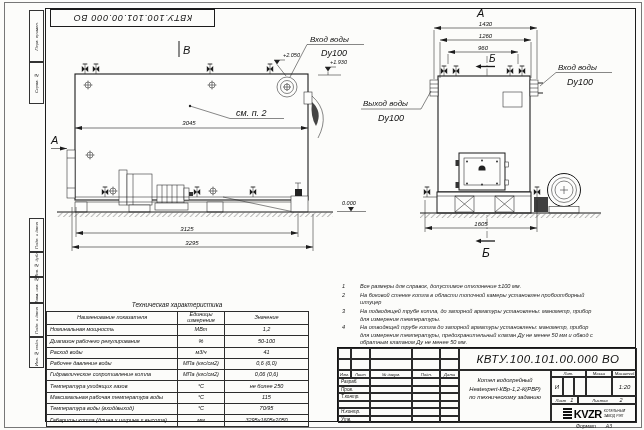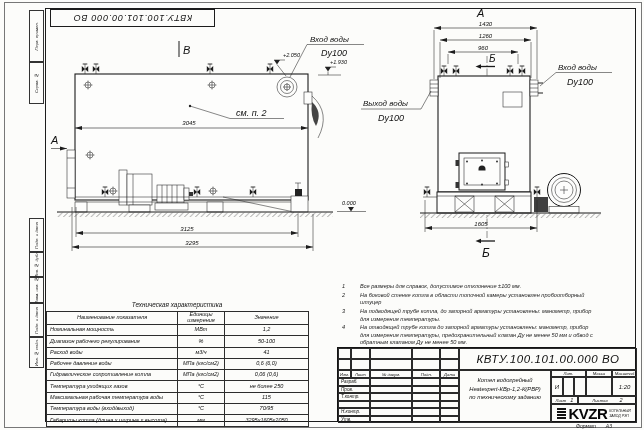--- a/index.html
+++ b/index.html
@@ -35,21 +35,21 @@
   .tblock{left:337px;top:347px;width:299px;height:75px;border:1.4px solid #141414;box-sizing:border-box;
           font-style:italic;background:#fcfcfa;}
   .tc{position:absolute;border:0.6px solid #2a2a2a;box-sizing:border-box;display:flex;
       align-items:center;justify-content:center;overflow:hidden;}
   .tc.lft{justify-content:flex-start;padding-left:2px;}
   .f42{font-size:4.2px;} .f46{font-size:4.6px;} .f55{font-size:5.5px;} .f60{font-size:6px;}
   .doc-num{font-size:11.5px;letter-spacing:0.6px;}
   .name-cell{flex-direction:column;justify-content:flex-start;padding-top:5px;font-size:5.8px;line-height:1.5;text-align:center;}
   .logo-cell{gap:2px;}
   .logo-bars{width:9px;height:11px;background:repeating-linear-gradient(180deg,#111 0 1.8px,#fcfcfa 1.8px 3px);flex:none;}
-  .logo-kvzr{font-style:normal;font-weight:900;font-size:15px;letter-spacing:-0.5px;color:#050505;}
+  .logo-kvzr{font-style:normal;font-weight:900;font-size:11px;letter-spacing:-0.5px;color:#050505;}
   .logo-co{font-size:3.4px;line-height:1.2;text-align:left;font-style:italic;}
   .fmt{left:576px;top:423px;font-size:5px;font-style:italic;display:flex;gap:10px;}
   svg text{font-family:"Liberation Sans",sans-serif;font-style:italic;fill:#111;}
   .ln{stroke:#1a1a1a;stroke-width:1.1;fill:none;}
   .thin{stroke:#242424;stroke-width:0.55;fill:none;}
   .dim{stroke:#242424;stroke-width:0.6;fill:none;}
   .cl{stroke:#333;stroke-width:0.55;fill:none;stroke-dasharray:7 2 1.5 2;}
   .fw{fill:#fdfdfc;}
 </style>
 </head>

